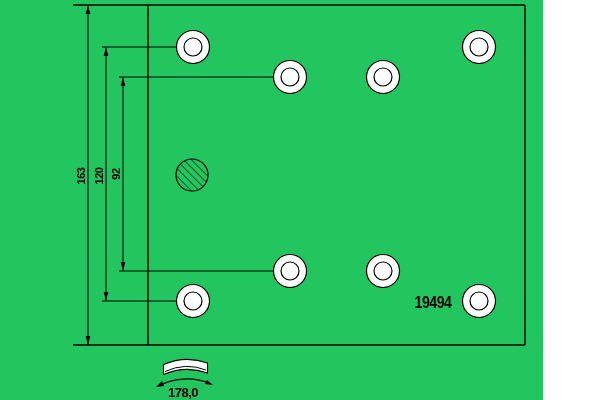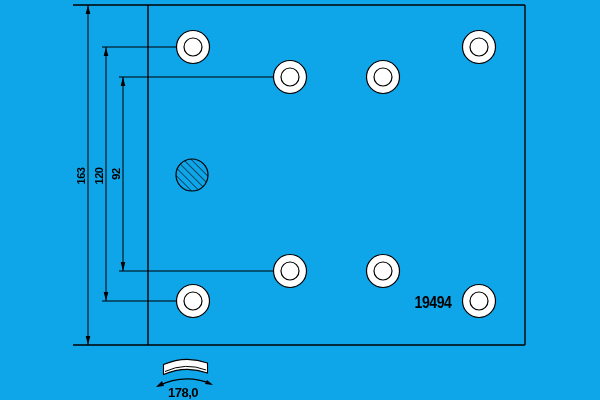--- a/index.html
+++ b/index.html
@@ -3,23 +3,23 @@
 <meta charset="utf-8">
 <style>
   html, body {
     margin: 0;
     padding: 0;
     background: #ffffff;
     font-family: "Liberation Sans", sans-serif;
   }
   .canvas {
     position: relative;
-    width: 600px;
+    width: 543px;
     height: 400px;
-    background: #0ea5e9;
+    background: #22c55e;
     overflow: hidden;
   }
   svg text {
     fill: #000000;
     font-family: "Liberation Sans", "DejaVu Sans", sans-serif;
     font-weight: bold;
   }
   .dim-label {
     font-size: 11px;
     letter-spacing: -0.5px;

